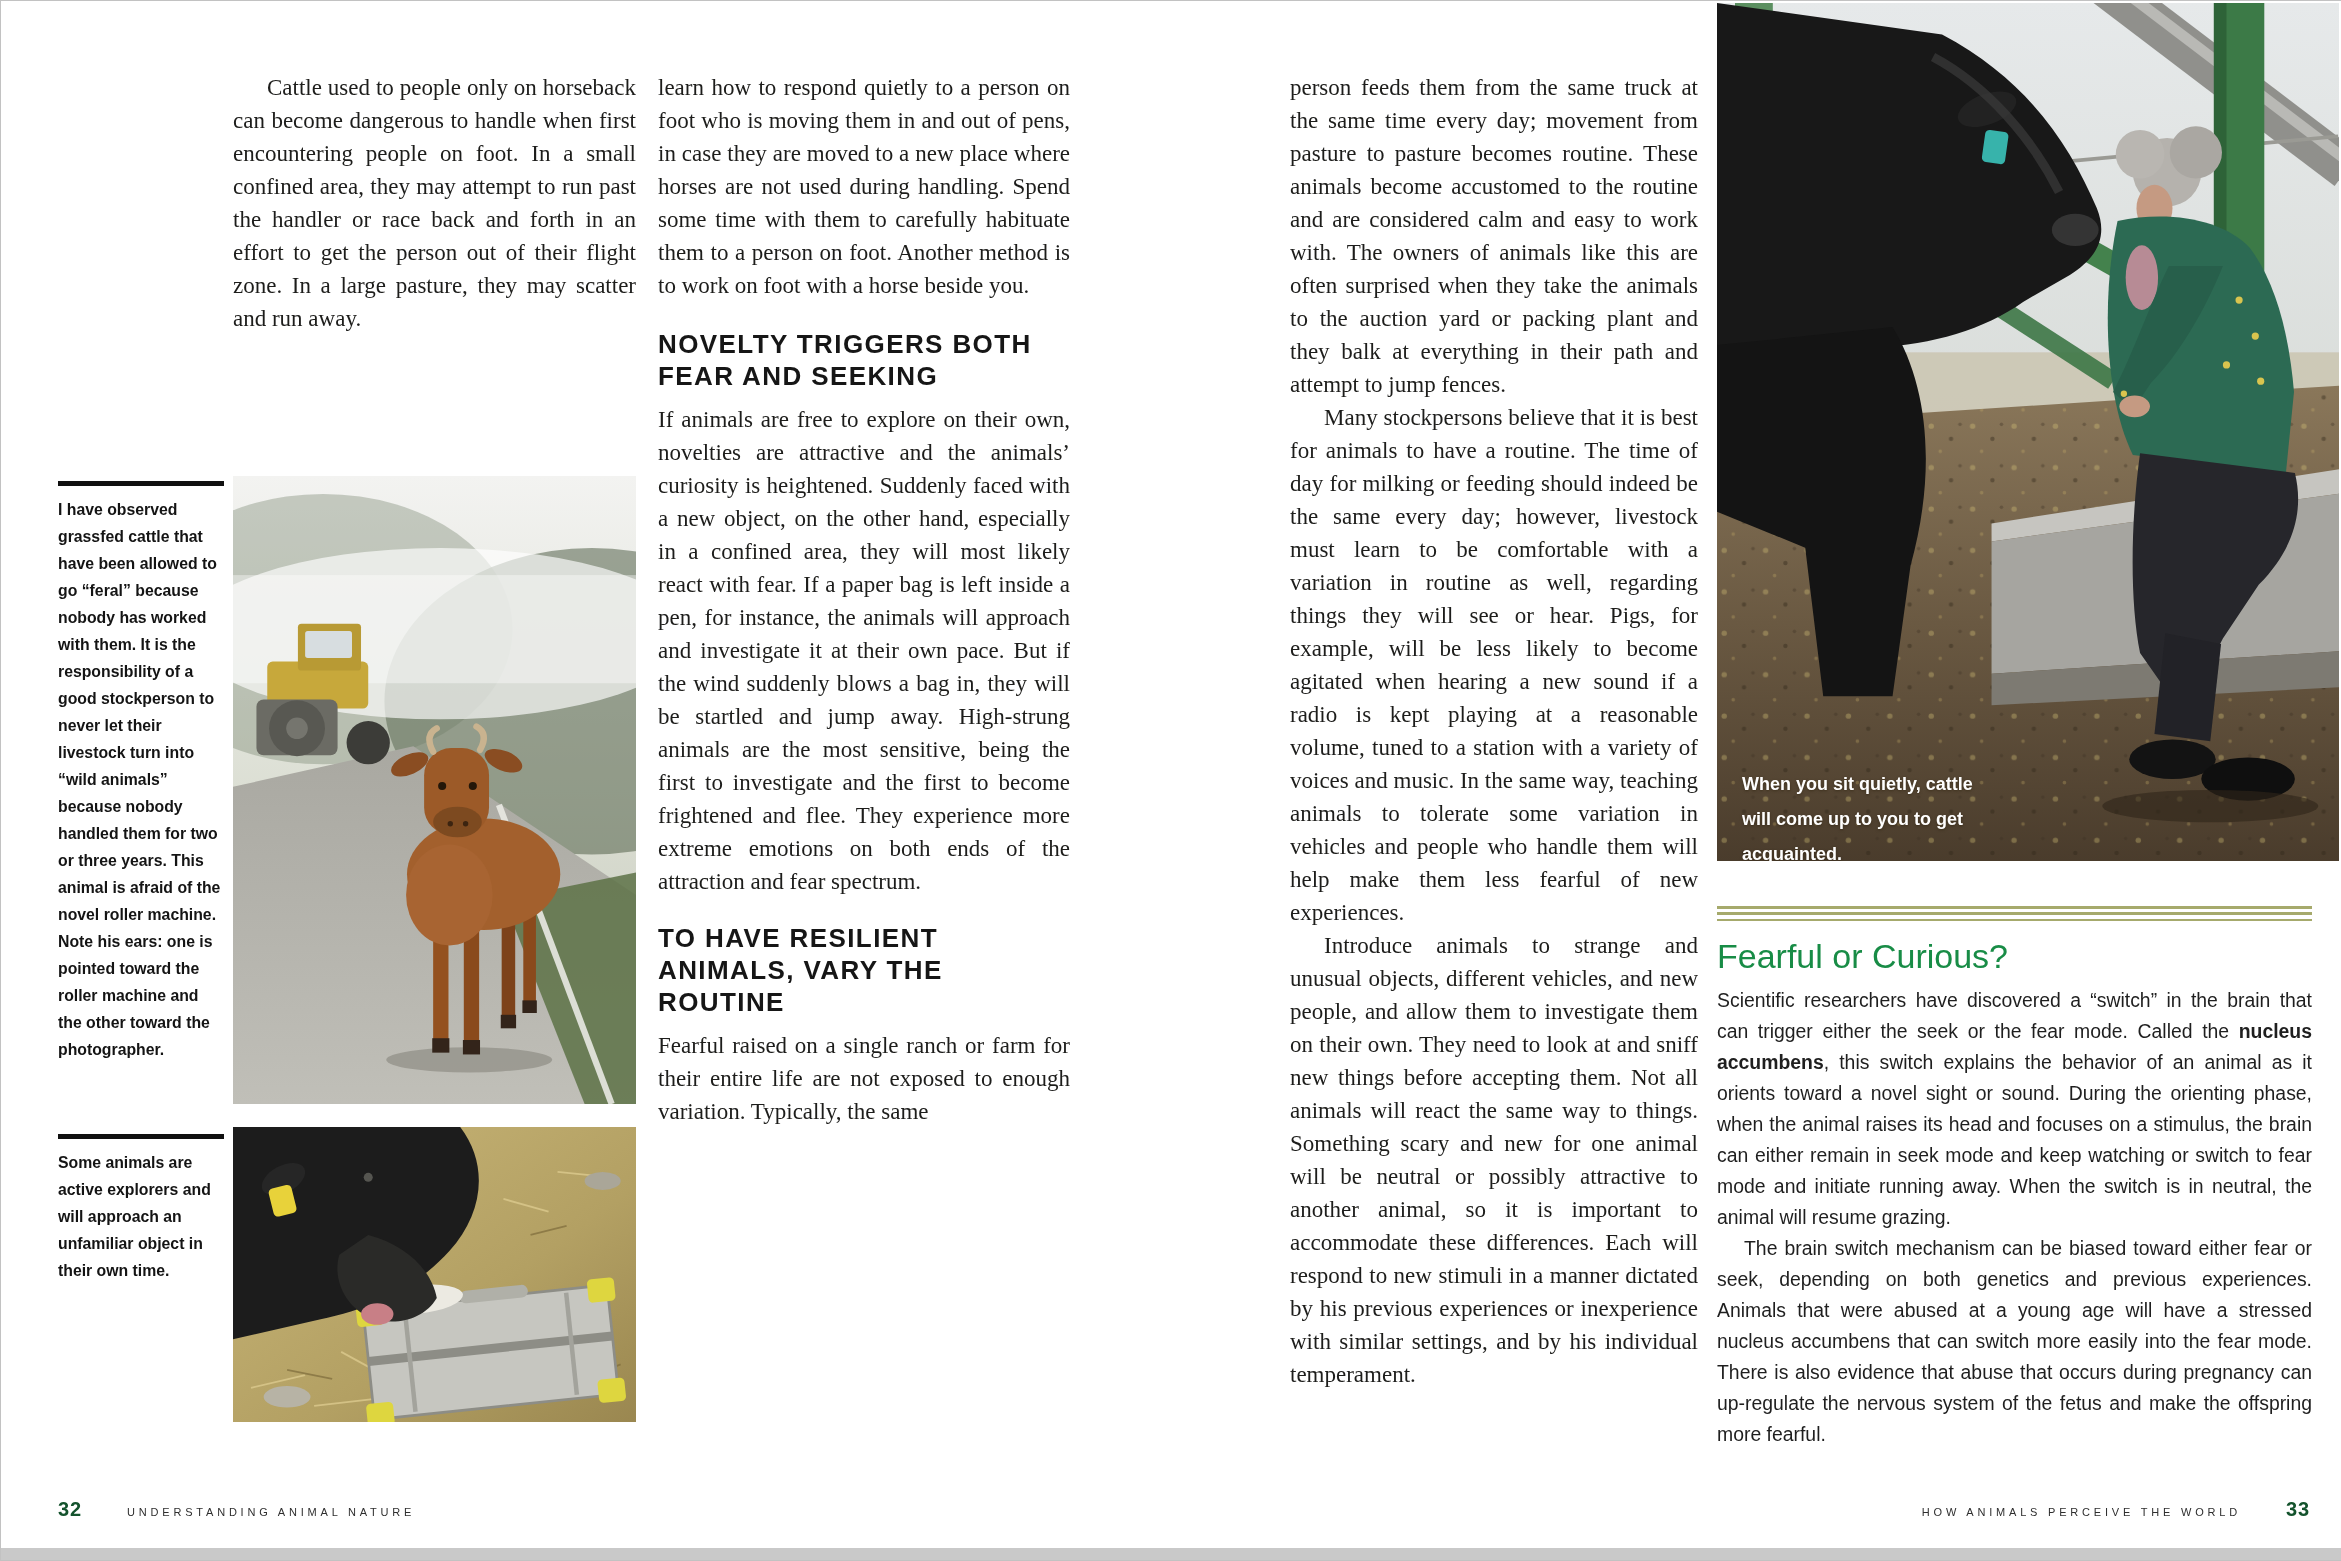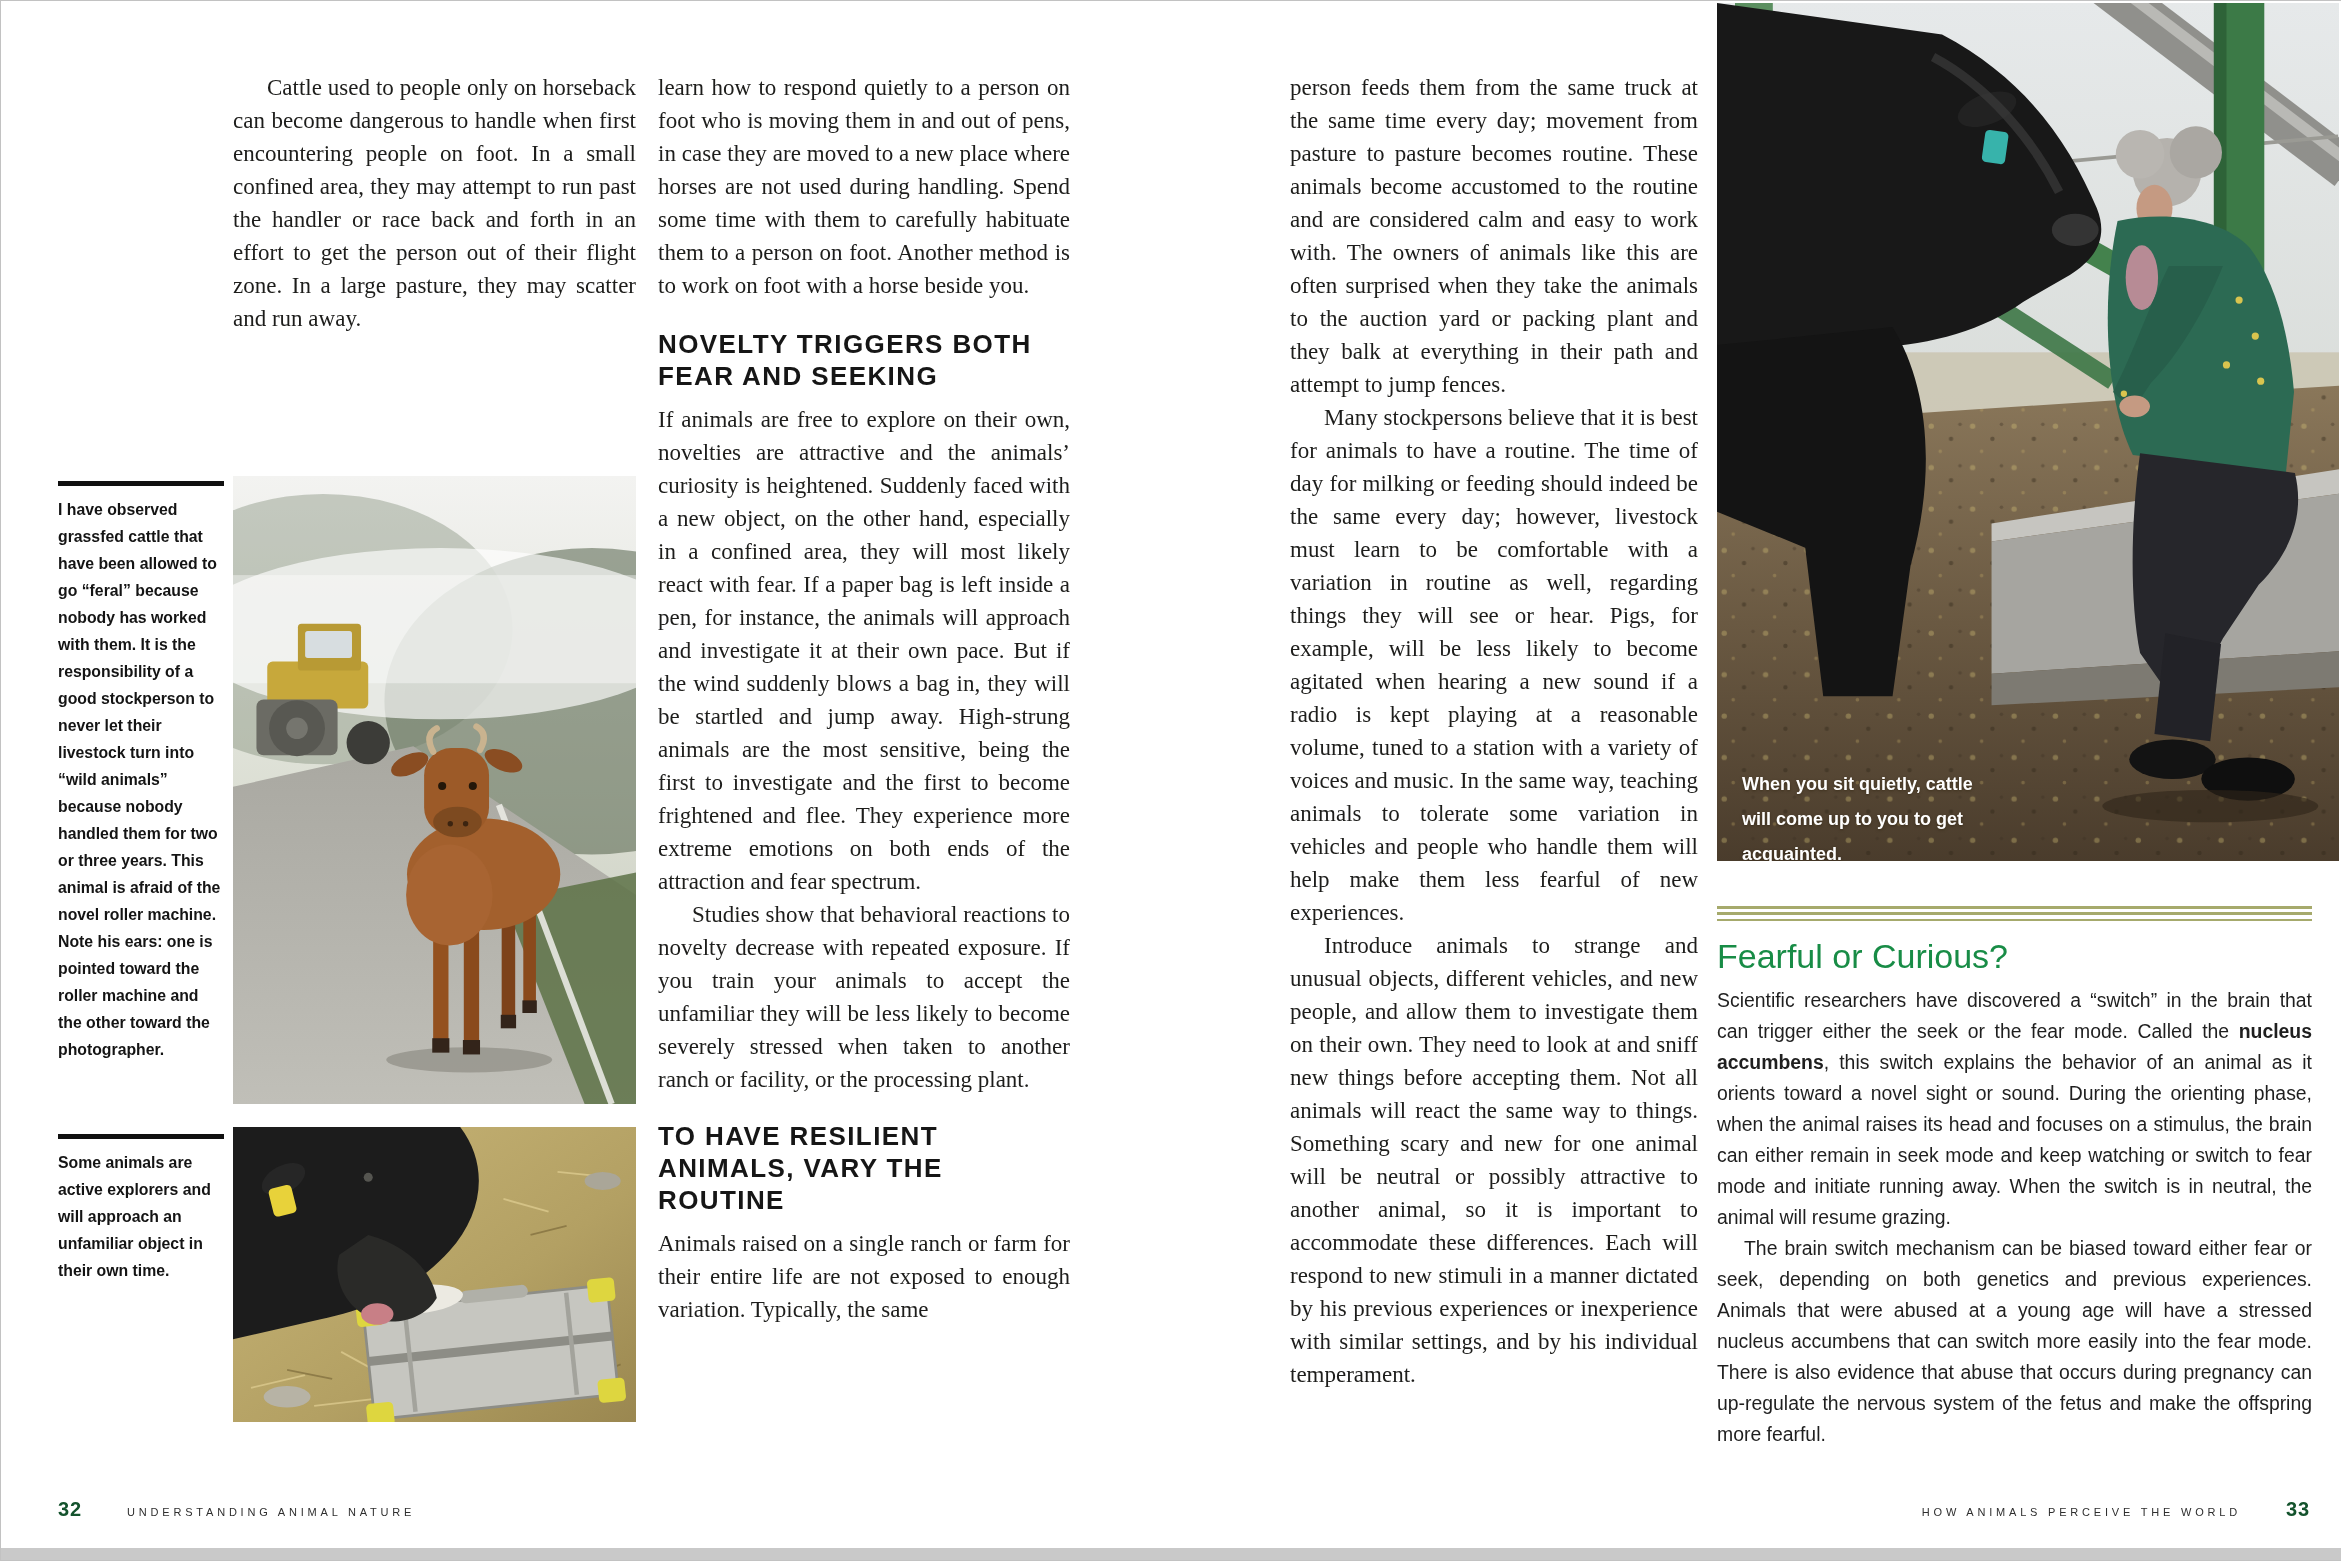--- a/index.html
+++ b/index.html
@@ -171,23 +171,22 @@
         <rect x="42" y="66" width="26" height="32" rx="5" fill="#e8d23a" transform="rotate(-14 55 82)"></rect>
         <circle cx="150" cy="56" r="5" fill="#555550"></circle>
       </g>
     </svg>
   </div>
 
   <div class="serif-col" style="left:657px; width:412px;">
     <p>learn how to respond quietly to a person on foot who is moving them in and out of pens, in case they are moved to a new place where horses are not used during handling. Spend some time with them to carefully habituate them to a person on foot. Another method is to work on foot with a horse beside you.</p>
     <h2 class="subhead first">NOVELTY TRIGGERS BOTH FEAR AND SEEKING</h2>
     <p>If animals are free to explore on their own, novelties are attractive and the animals’ curiosity is heightened. Suddenly faced with a new object, on the other hand, especially in a confined area, they will most likely react with fear. If a paper bag is left inside a pen, for instance, the animals will approach and investigate it at their own pace. But if the wind suddenly blows a bag in, they will be startled and jump away. High-strung animals are the most sensitive, being the first to investigate and the first to become frightened and flee. They experience more extreme emotions on both ends of the attraction and fear spectrum.</p>
-    <p class="ind">Studies show that behavioral reactions to novelty decrease with repeated exposure. If you train your animals to accept the unfamiliar they will be less likely to become severely stressed when taken to another ranch or facility, or the processing plant.</p>
     <h2 class="subhead">TO HAVE RESILIENT ANIMALS, VARY THE ROUTINE</h2>
-    <p>Animals raised on a single ranch or farm for their entire life are not exposed to enough variation. Typically, the same</p>
+    <p>Fearful raised on a single ranch or farm for their entire life are not exposed to enough variation. Typically, the same</p>
   </div>
 
   <div class="serif-col" style="left:1289px; width:408px;">
     <p>person feeds them from the same truck at the same time every day; movement from pasture to pasture becomes routine. These animals become accustomed to the routine and are considered calm and easy to work with. The owners of animals like this are often surprised when they take the animals to the auction yard or packing plant and they balk at everything in their path and attempt to jump fences.</p>
     <p class="ind">Many stockpersons believe that it is best for animals to have a routine. The time of day for milking or feeding should indeed be the same every day; however, livestock must learn to be comfortable with a variation in routine as well, regarding things they will see or hear. Pigs, for example, will be less likely to become agitated when hearing a new sound if a radio is kept playing at a reasonable volume, tuned to a station with a variety of voices and music. In the same way, teaching animals to tolerate some variation in vehicles and people who handle them will help make them less fearful of new experiences.</p>
     <p class="ind">Introduce animals to strange and unusual objects, different vehicles, and new people, and allow them to investigate them on their own. They need to look at and sniff new things before accepting them. Not all animals will react the same way to things. Something scary and new for one animal will be neutral or possibly attractive to another animal, so it is important to accommodate these differences. Each will respond to new stimuli in a manner dictated by his previous experiences or inexperience with similar settings, and by his individual temperament.</p>
   </div>
 
   <div class="photo" id="photo3">
     <svg viewBox="0 0 691 953" preserveAspectRatio="none">

